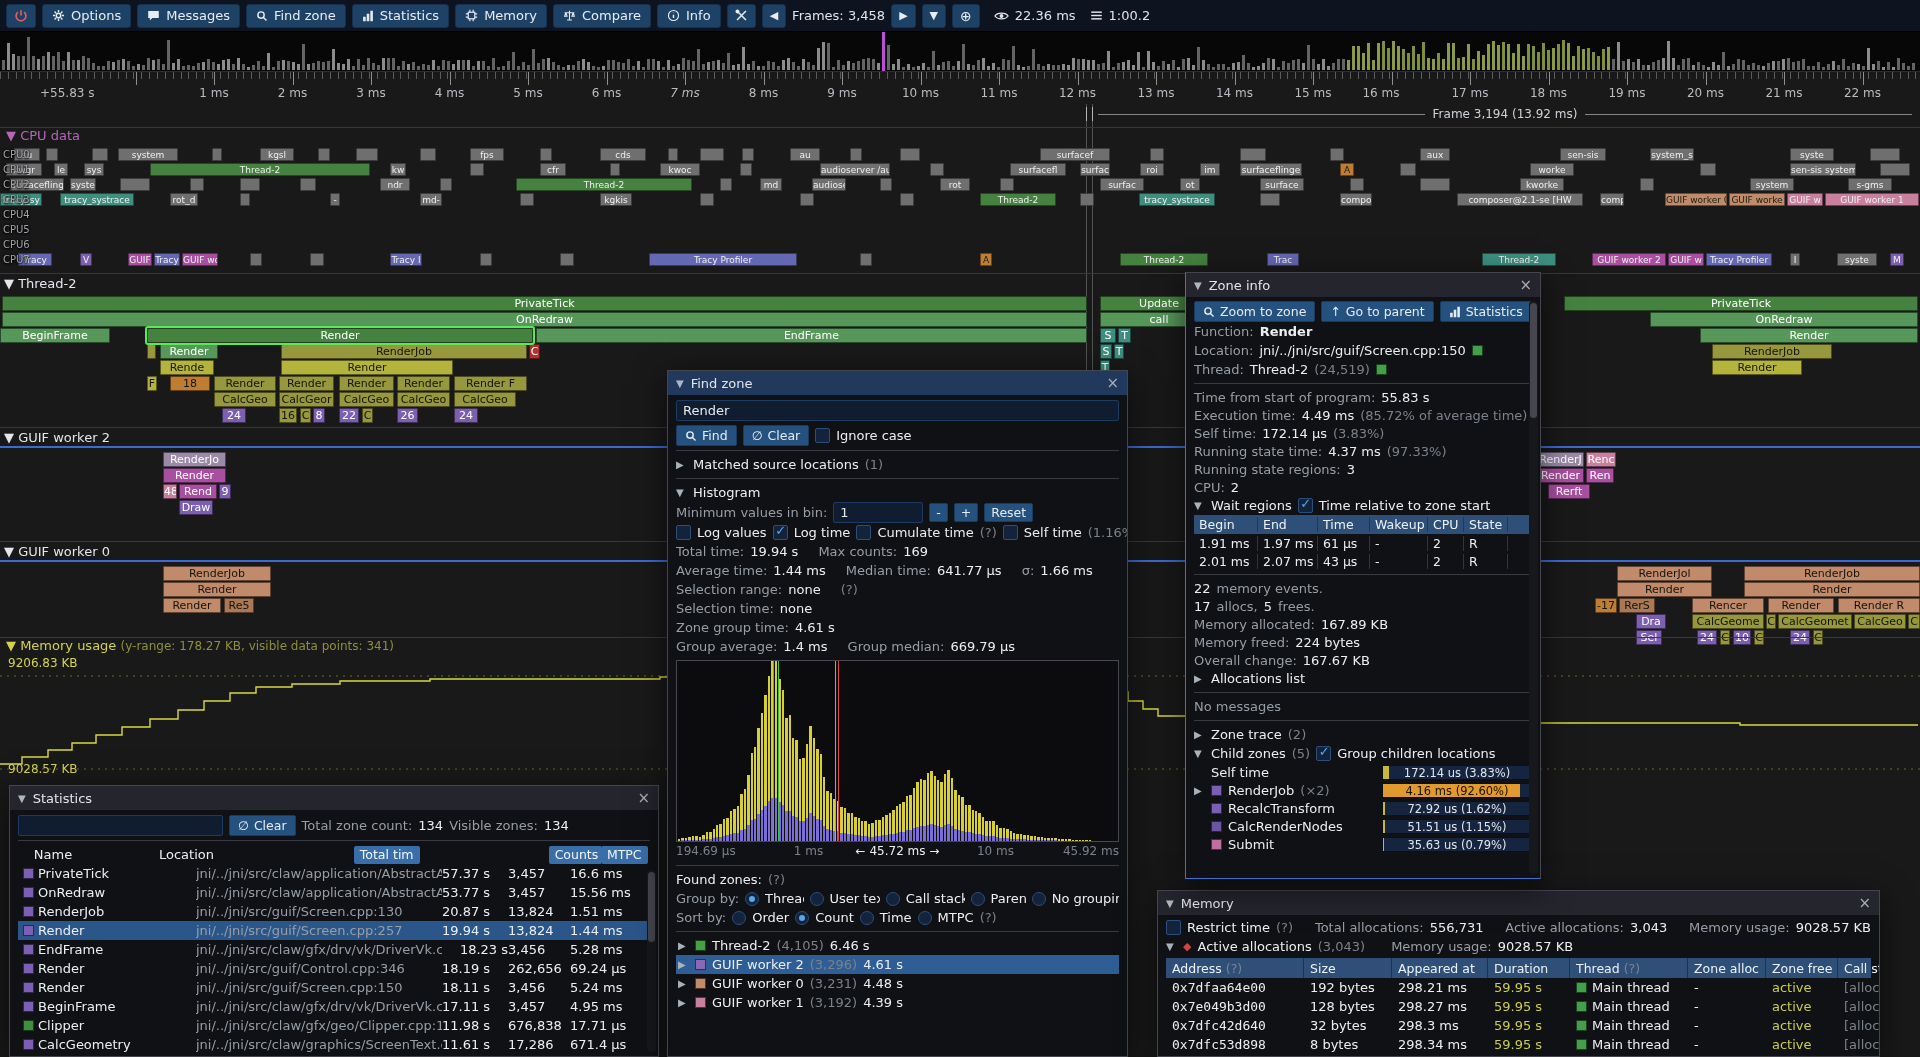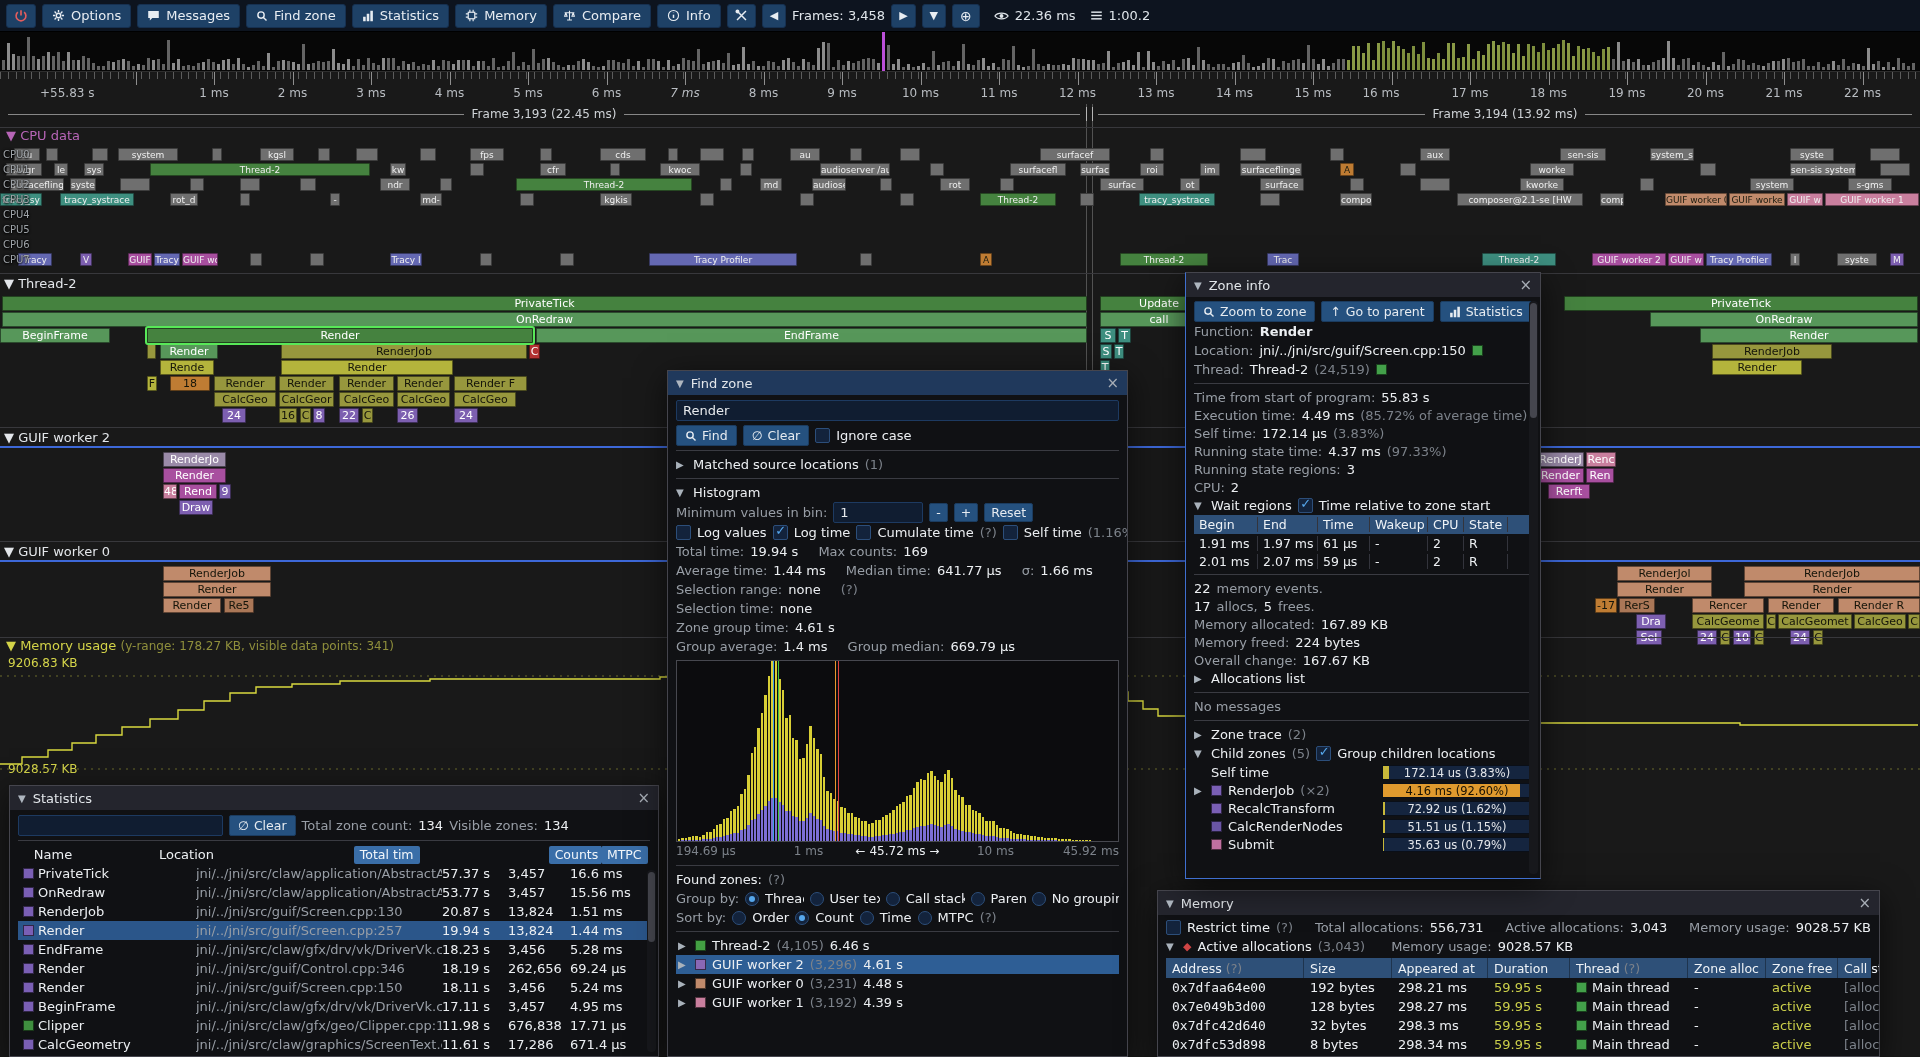--- a/index.html
+++ b/index.html
@@ -641,25 +641,20 @@
       <span class="ticklabel" style="left: 1313px;">15 ms</span>
       <span class="ticklabel" style="left: 1337px; margin-left: 44px;">16 ms</span>
       <span class="ticklabel" style="left: 1470px;">17 ms</span>
       <span class="ticklabel" style="left: 1548.5px;">18 ms</span>
       <span class="ticklabel" style="left: 1627px;">19 ms</span>
       <span class="ticklabel" style="left: 1705.5px;">20 ms</span>
       <span class="ticklabel" style="left: 1784px;">21 ms</span>
       <span class="ticklabel" style="left: 1862.5px;">22 ms</span>
     </div>
   <div id="framesrow" class="framesrow">
-      <div class="frame" style="left: 8px; width: 1072px;">
-        <div class="ln"></div>
-        <span class="lbl">Frame 3,193 (22.45 ms)</span>
-        <div class="ln"></div>
-      </div>
       <div class="frame" style="left: 1098px; width: 814px;">
         <div class="ln"></div>
         <span class="lbl">Frame 3,194 (13.92 ms)</span>
         <div class="ln"></div>
       </div>
       <div class="fbound" style="left: 1086px;"></div>
       <div class="fbound" style="left: 1092px;"></div>
     </div>
   <div id="stage">
       <div class="vline" style="left: 1086px; top: 104px; height: 671px;"></div>
@@ -957,21 +952,21 @@
           <div class="val" style="width: 66px;">19.94 s</div>
           <div class="val" style="width: 62px;">13,824</div>
           <div class="val" style="width: 70px;">1.44 ms</div>
         </div>
         <div class="strow">
           <div style="width: 20px; display: flex; justify-content: center;">
             <span class="sw" style="background: rgb(122, 95, 181);"></span>
           </div>
           <div class="val" style="width: 158px;">EndFrame</div>
           <div class="lab" style="width: 246px;">jni/../jni/src/claw/gfx/drv/vk/DriverVk.cpp:...</div>
-          <div class="val" style="width: 66px;">18.23 s</div>
+          <div class="val" style="width: 66px; text-align: right;">18.23 s</div>
           <div class="val" style="width: 62px;">3,456</div>
           <div class="val" style="width: 70px;">5.28 ms</div>
         </div>
         <div class="strow">
           <div style="width: 20px; display: flex; justify-content: center;">
             <span class="sw" style="background: rgb(122, 95, 181);"></span>
           </div>
           <div class="val" style="width: 158px;">Render</div>
           <div class="lab" style="width: 246px;">jni/../jni/src/guif/Control.cpp:346</div>
           <div class="val" style="width: 66px;">18.19 s</div>
@@ -1793,21 +1788,21 @@
           <div class="val" style="width: 64px;">1.91 ms</div>
           <div class="val" style="width: 60px;">1.97 ms</div>
           <div class="val" style="width: 52px;">61 μs</div>
           <div class="val" style="width: 58px;">-</div>
           <div class="val" style="width: 36px;">2</div>
           <div class="val" style="width: 44px;">R</div>
         </div>
         <div class="wtr">
           <div class="val" style="width: 64px;">2.01 ms</div>
           <div class="val" style="width: 60px;">2.07 ms</div>
-          <div class="val" style="width: 52px;">59 μs</div>
+          <div class="val" style="width: 52px;">43 μs</div>
           <div class="val" style="width: 58px;">-</div>
           <div class="val" style="width: 36px;">2</div>
           <div class="val" style="width: 44px;">R</div>
         </div>
         <div class="sep"></div>
         <div class="row" style="min-height: 18px;">
           <span class="val">22</span>
           <span class="lab">memory events.</span>
         </div>
         <div class="row" style="min-height: 18px;">

